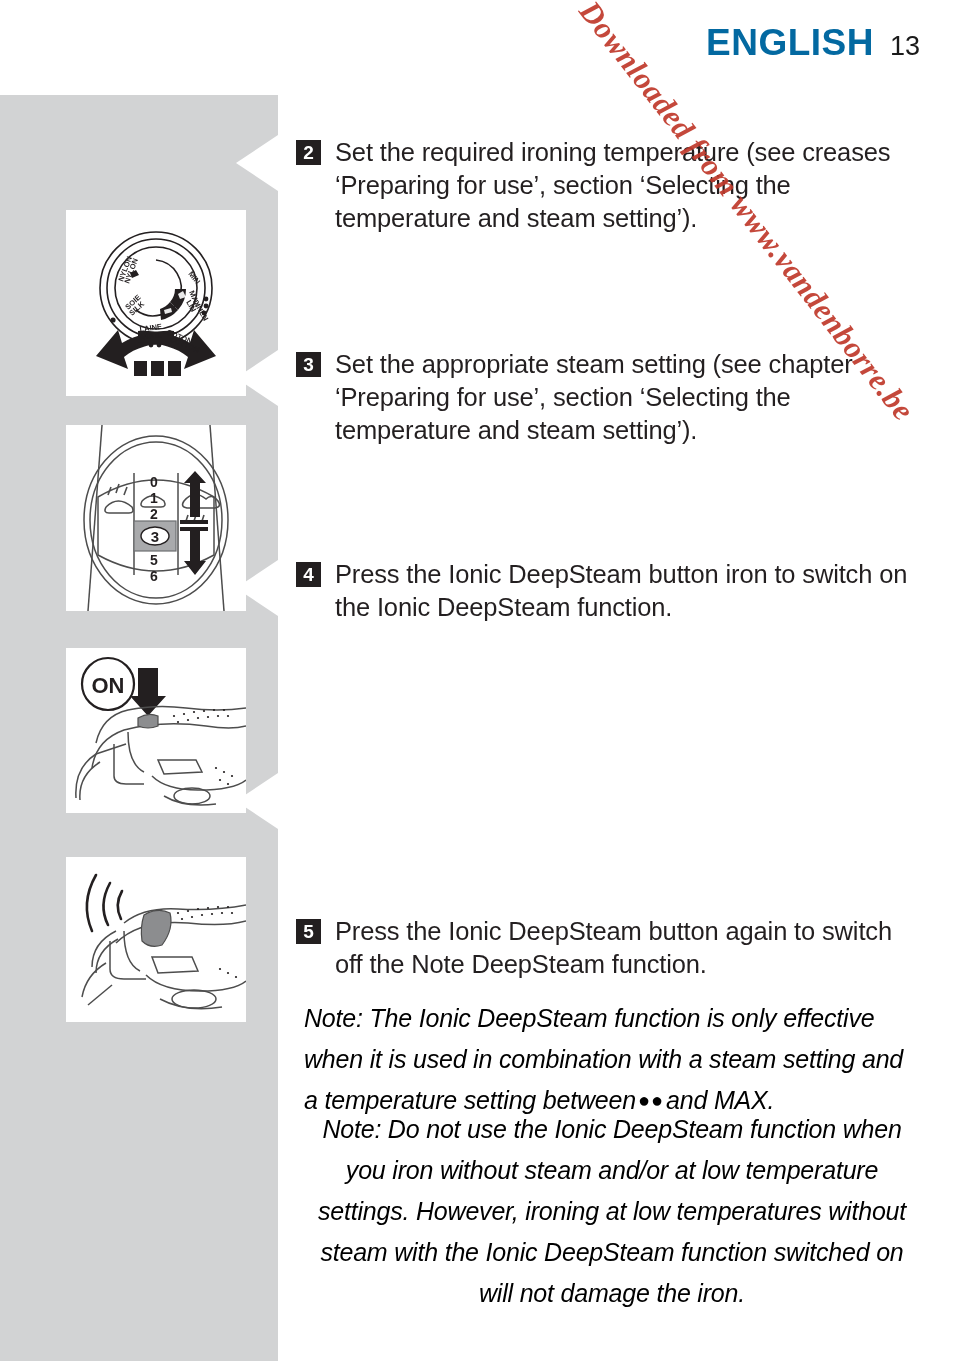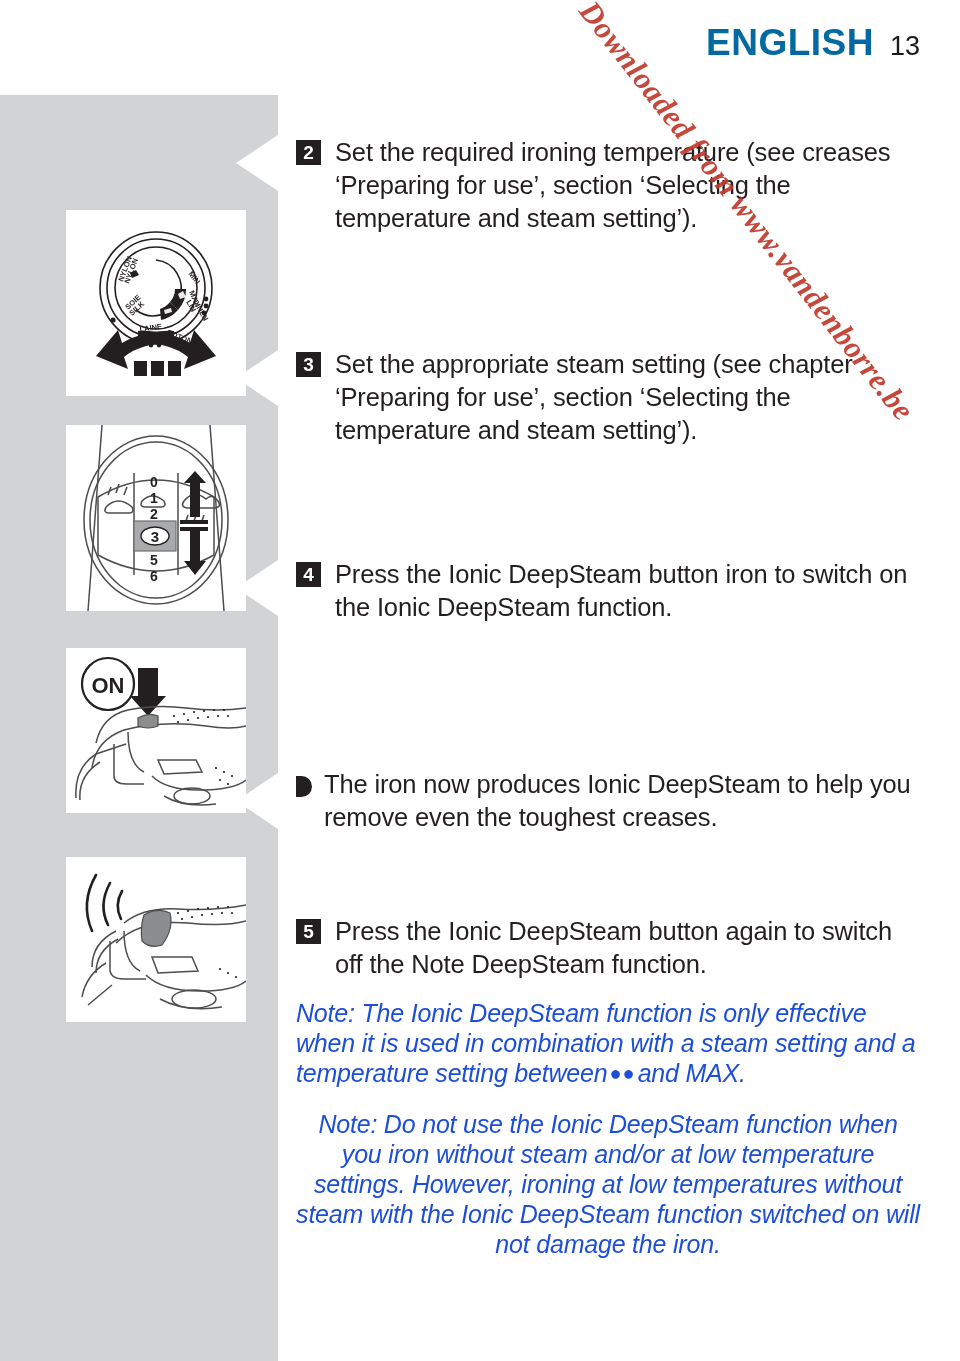--- a/index.html
+++ b/index.html
@@ -142,24 +142,25 @@
   .bullet-text {
     flex: 1 1 auto;
     font-size: 25.5px;
     line-height: 33px;
     letter-spacing: -0.15px;
     color: #231f20;
   }
 
   .note {
     font-size: 25px;
-    line-height: 30px;
+    line-height: 41px;
     letter-spacing: -0.2px;
     font-style: italic;
-    color: #1d4ed8;
+    color: #000000;
+    margin-left: 8px;
   }
   .dots-inline {
     display: inline-block;
     letter-spacing: 1px;
     font-style: normal;
     font-size: 20px;
     vertical-align: 2px;
     padding: 0 2px;
   }
 
@@ -404,24 +405,20 @@
   </div>
 
   <div class="block b-step4">
     <div class="step">
       <div class="step-num">4</div>
       <div class="step-text">Press the Ionic DeepSteam button iron to switch on the Ionic DeepSteam function.</div>
     </div>
   </div>
 
   <div class="block b-bullets">
-    <div class="bullet-row">
-      <span class="bullet-mark"></span>
-      <span class="bullet-text">The iron now produces Ionic DeepSteam to help you remove even the toughest creases.</span>
-    </div>
   </div>
 
   <div class="block b-step5">
     <div class="step">
       <div class="step-num">5</div>
       <div class="step-text">Press the Ionic DeepSteam button again to switch off the Note DeepSteam function.</div>
     </div>
   </div>
 
   <div class="block b-note1">

